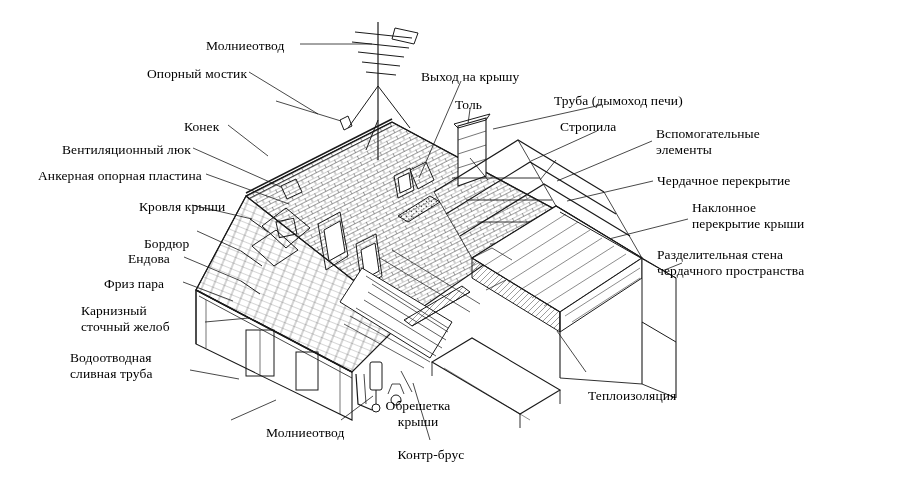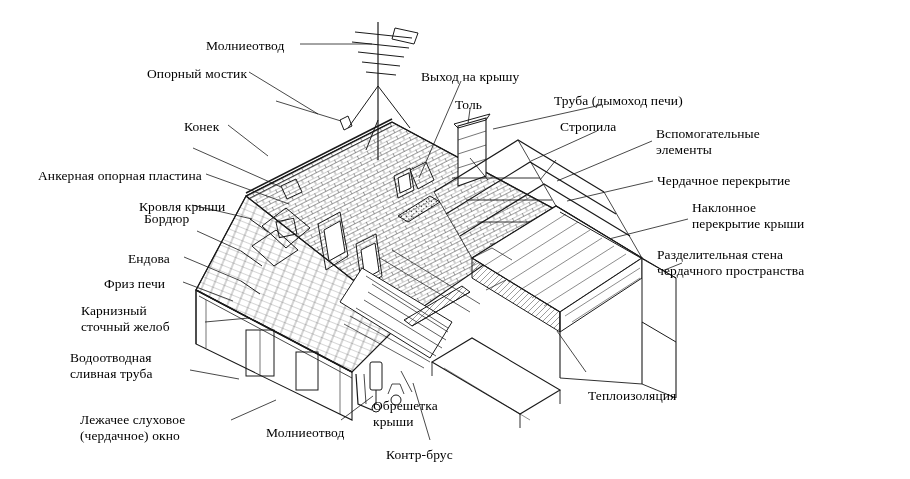--- a/index.html
+++ b/index.html
@@ -25,21 +25,21 @@
   .label {
     position: absolute;
     font-family: "Liberation Serif", "DejaVu Serif", serif;
     font-size: 13.5px;
     color: #000000;
     line-height: 1.22;
     white-space: pre;
     letter-spacing: 0.1px;
   }
   .label.ta-left  { text-align: left; }
-  .label.ta-center{ }
+  .label.ta-center{ text-align: center; }
 </style>
 </head>
 <body>
 
 <div id="root">
 
   <svg id="diagram-svg" viewBox="0 0 910 479">
     <defs>
       <pattern id="shingle" width="11" height="7" patternUnits="userSpaceOnUse" patternTransform="rotate(-27)">
         <path d="M0 0 L11 0 M0 3.5 L11 3.5 M5.5 0 L5.5 3.5 M0 3.5 L0 7 M11 3.5 L11 7" stroke="#2b2b2b" stroke-width="0.45" fill="none"></path>
@@ -253,31 +253,30 @@
       <g>
         <path d="M472 258 L492 248 L512 260" stroke-width="0.7"></path>
         <path d="M486 290 L506 280" stroke-width="0.7"></path>
       </g>
     </g>
   </svg>
 
   <div class="label ta-left" style="left:206px; top:38px;">Молниеотвод</div>
   <div class="label ta-left" style="left:147px; top:66px;">Опорный мостик</div>
   <div class="label ta-left" style="left:184px; top:119px;">Конек</div>
+  <div class="label ta-left" style="left:62px; top:142px;">Вентиляционный люк</div>
   <div class="label ta-left" style="left:6px; top:168px;margin-left:32px;">Анкерная опорная пластина</div>
   <div class="label ta-left" style="left:92px; top:199px;margin-left:47px;">Кровля крыши</div>
-  <div class="label ta-left" style="left:144px; top:211px;">Бордюр</div>
+  <div class="label ta-left" style="left:144px; top:236px;">Бордюр</div>
   <div class="label ta-left" style="left:128px; top:251px;">Ендова</div>
-  <div class="label ta-left" style="left:104px; top:276px;">Фриз печи</div>
+  <div class="label ta-left" style="left:104px; top:276px;">Фриз пара</div>
   <div class="label ta-left" style="left:81px; top:303px;">Карнизный
 сточный желоб</div>
   <div class="label ta-left" style="left:70px; top:350px;">Водоотводная
 сливная труба</div>
-  <div class="label ta-left" style="left:80px; top:412px;">Лежачее слуховое
-(чердачное) окно</div>
   <div class="label ta-left" style="left:266px; top:425px;">Молниеотвод</div>
   <div class="label ta-center" style="left:373px; top:398px; width:90px;">Обрешетка
 крыши</div>
   <div class="label ta-center" style="left:386px; top:447px; width:90px;">Контр-брус</div>
   <div class="label ta-left" style="left:421px; top:69px;">Выход на крышу</div>
   <div class="label ta-left" style="left:455px; top:97px;">Толь</div>
   <div class="label ta-left" style="left:554px; top:93px;">Труба (дымоход печи)</div>
   <div class="label ta-left" style="left:560px; top:119px;">Стропила</div>
   <div class="label ta-left" style="left:656px; top:126px;">Вспомогательные
 элементы</div>

